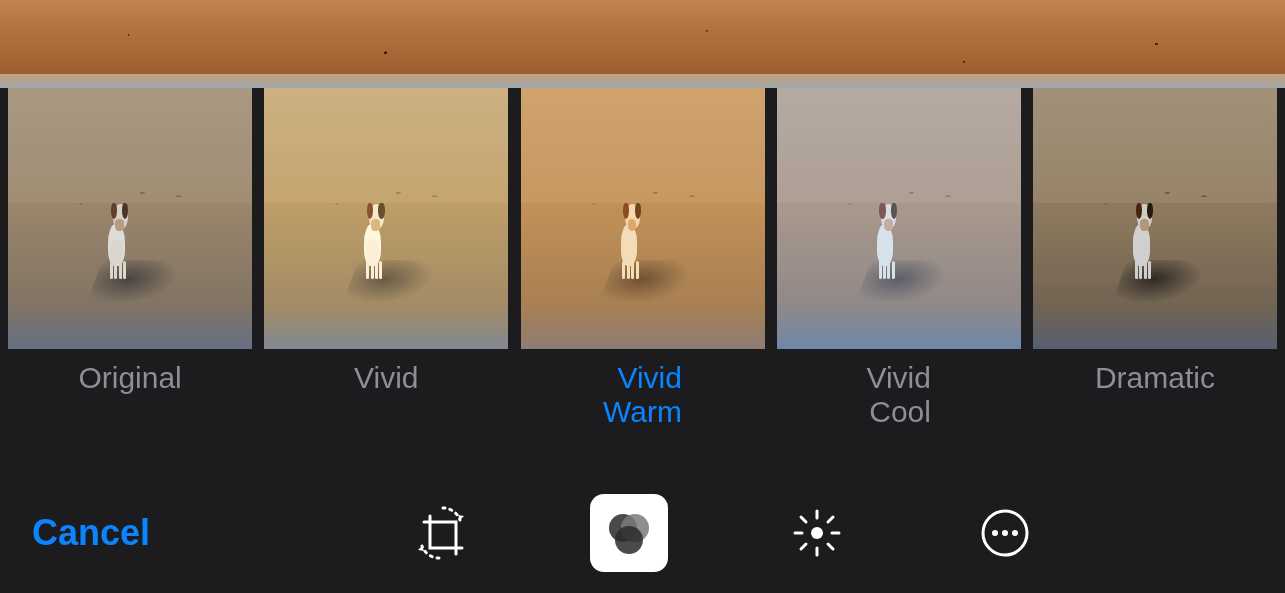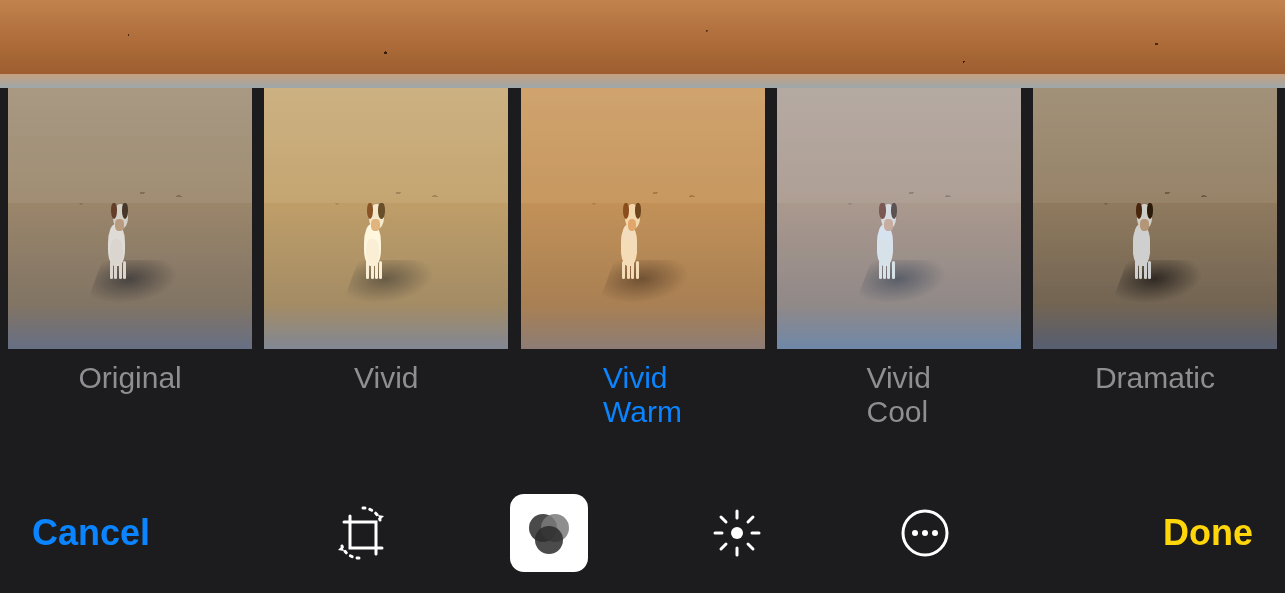--- a/index.html
+++ b/index.html
@@ -65,21 +65,21 @@
   .tint{position:absolute;inset:0;mix-blend-mode:normal;}
   .f-original .tint{background:rgba(40,50,70,.10);filter:none;}
   .f-vivid   .tint{background:rgba(255,230,140,.16);}
   .f-vivid   .scene{filter:saturate(1.35) contrast(1.08);}
   .f-vividwarm .tint{background:rgba(210,120,40,.26);}
   .f-vividwarm .scene{filter:saturate(1.4) contrast(1.1) sepia(.2) brightness(1.02);}
   .f-vividcool .tint{background:rgba(120,160,210,.30);}
   .f-vividcool .scene{filter:saturate(1.2) contrast(1.1) hue-rotate(-8deg) brightness(1.05);}
   .f-dramatic .tint{background:rgba(10,10,10,.12);}
   .f-dramatic .scene{filter:contrast(1.35) saturate(.8) brightness(.92);}
-  .filter-label{margin-top:12px;font-size:30px;line-height:34px;text-align:left;color:#8e8e93;white-space:pre-line;}
+  .filter-label{margin-top:12px;font-size:30px;line-height:34px;text-align:right;color:#8e8e93;white-space:pre-line;}
   .filter-option.selected .filter-label{color:#0a84ff;}
   .toolbar{position:absolute;left:0;right:0;bottom:0;height:120px;display:flex;align-items:center;justify-content:space-between;padding:0 32px;box-sizing:border-box;font-weight:bold;}
   .toolbar .left,.toolbar .right{flex:0 0 160px;display:flex;align-items:center;}
   .toolbar .right{justify-content:flex-end;}
   .toolbar .center{flex:1 1 auto;display:flex;align-items:center;justify-content:center;gap:110px;}
   .txtbtn{font-size:36px;cursor:pointer;}
   .txtbtn.cancel{color:#0a84ff;}
   .txtbtn.done{color:#ffd60a;}
   .toolbtn{width:78px;height:78px;display:flex;align-items:center;justify-content:center;border-radius:14px;cursor:pointer;}
   .toolbtn svg{display:block;}
@@ -284,16 +284,13 @@
     <div class="toolbtn">
       <svg width="54" height="54" viewBox="0 0 54 54">
         <circle cx="27" cy="27" r="22" stroke="#fff" stroke-width="3" fill="none"></circle>
         <circle cx="17" cy="27" r="3" fill="#fff"></circle>
         <circle cx="27" cy="27" r="3" fill="#fff"></circle>
         <circle cx="37" cy="27" r="3" fill="#fff"></circle>
       </svg>
     </div>
 
   </div>
-  <div class="right">
-    <span class="txtbtn done">Done</span>
-  </div>
 </div>
 
 </body></html>

